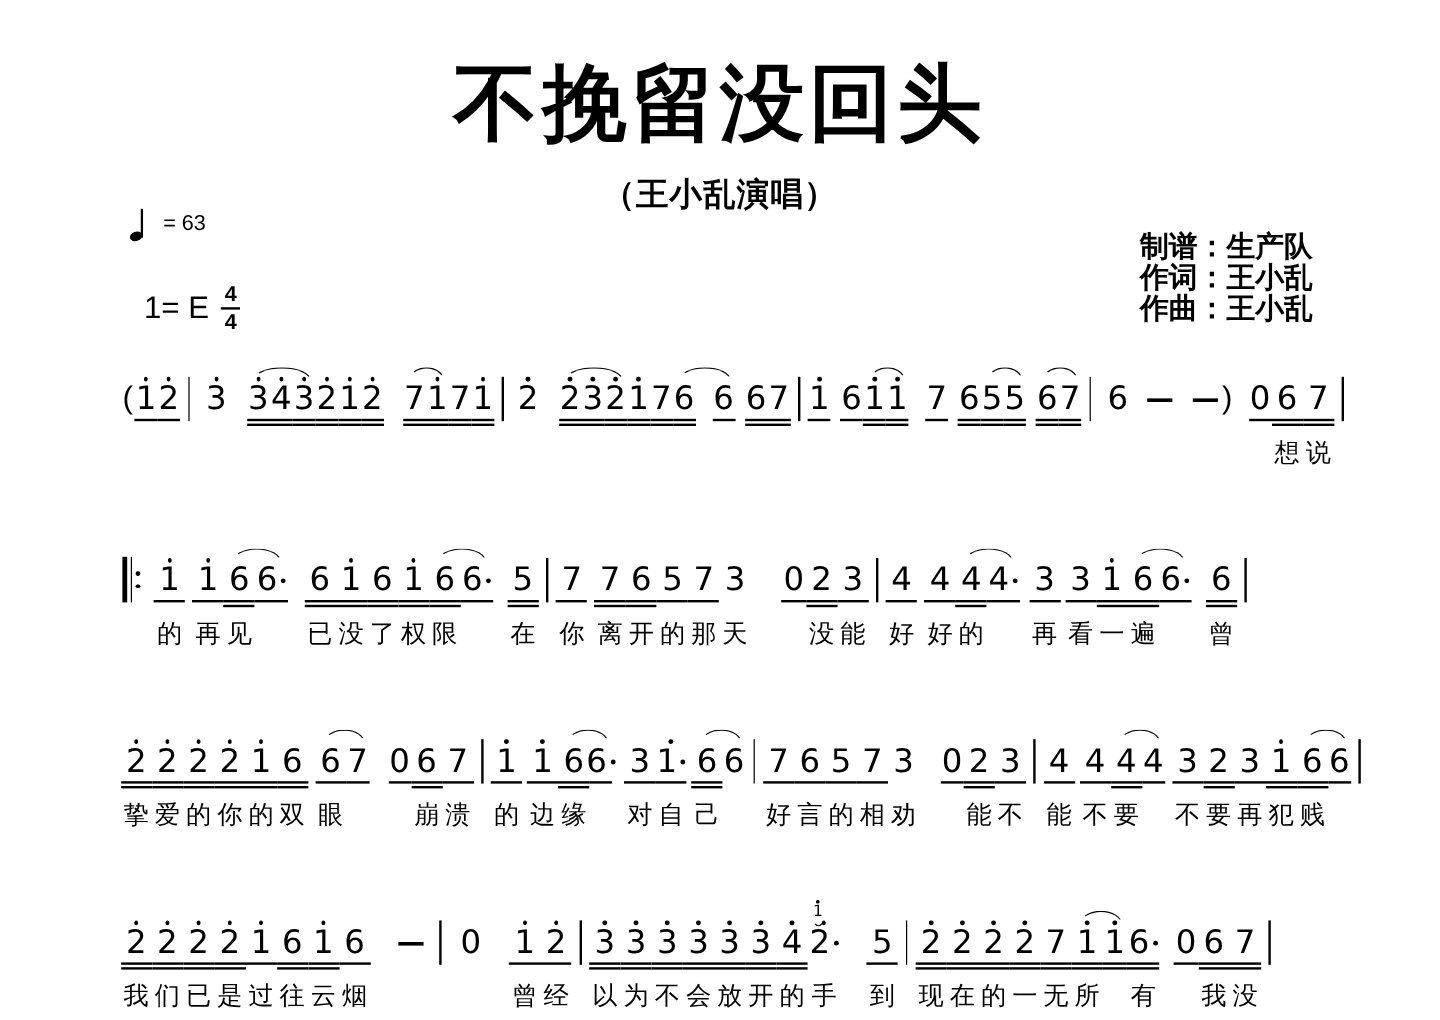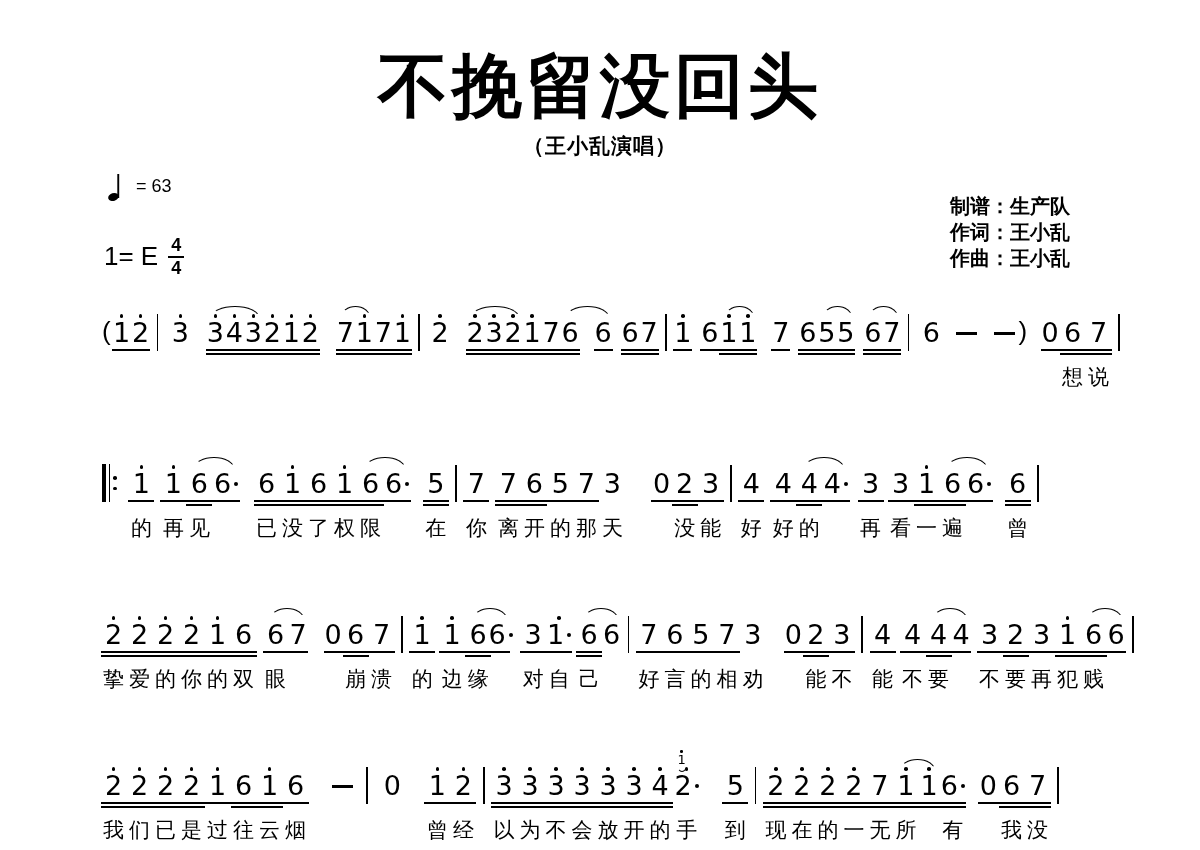--- a/index.html
+++ b/index.html
@@ -6,29 +6,29 @@
   body{
     width:1200px;height:850px;background:#ffffff;color:#000;
     font-family:"Liberation Sans",sans-serif;
     position:relative;overflow:hidden;
   }
   .title{
     text-align:center;margin:0;padding-top:50px;
     font-size:70px;font-weight:bold;letter-spacing:4px;line-height:1.05;
   }
   .subtitle{
-    text-align:center;font-size:21px;font-weight:bold;margin-top:8px;letter-spacing:1px;
+    text-align:center;font-size:27px;font-weight:bold;margin-top:20px;letter-spacing:1px;
   }
   .tempo{position:absolute;left:108px;top:170px;font-size:18px;display:flex;align-items:center;gap:14px;}
   .tempo svg{display:block;}
-  .keysig{position:absolute;left:104px;top:236px;font-size:26px;display:flex;align-items:center;gap:10px;}
+  .keysig{position:absolute;left:120px;top:236px;font-size:26px;display:flex;align-items:center;gap:10px;}
   .frac{display:inline-flex;flex-direction:column;align-items:center;font-size:18px;font-weight:bold;line-height:1.05;}
   .frac .ftop{border-bottom:2px solid #000;padding:0 3px 1px;}
   .frac .fbot{padding-top:1px;}
-  .credits{position:absolute;left:950px;top:193px;font-size:20px;font-weight:bold;line-height:26px;white-space:nowrap;}
+  .credits{position:absolute;left:950px;top:193px;font-size:24px;font-weight:bold;line-height:26px;white-space:nowrap;}
   #score{position:absolute;left:102px;top:312px;width:1020px;}
   .line{position:relative;height:104px;margin-bottom:47px;}
   .notes{display:flex;align-items:flex-start;column-gap:3px;position:relative;height:46px;flex-wrap:nowrap;}
   .tok{position:relative;display:inline-flex;flex-direction:column;align-items:center;min-width:16px;}
   .tok.hasly{min-width:23px;}
   .hd{height:7px;display:flex;align-items:flex-end;justify-content:center;}
   .hd.on::after{content:'';width:3.6px;height:3.6px;background:#000;border-radius:50%;margin-bottom:1px;}
   .dg{font-size:27px;line-height:28px;font-family:"DejaVu Sans",sans-serif;display:inline-flex;align-items:center;justify-content:center;}
   .ndot{width:4px;height:4px;background:#000;border-radius:50%;margin-left:3px;}
   .ul{position:absolute;left:-1.5px;right:-1.5px;height:1.7px;background:#000;}

